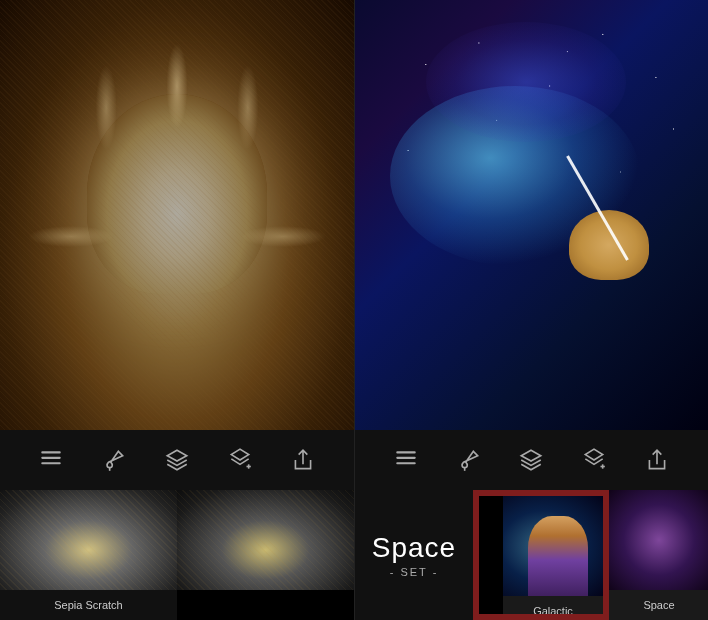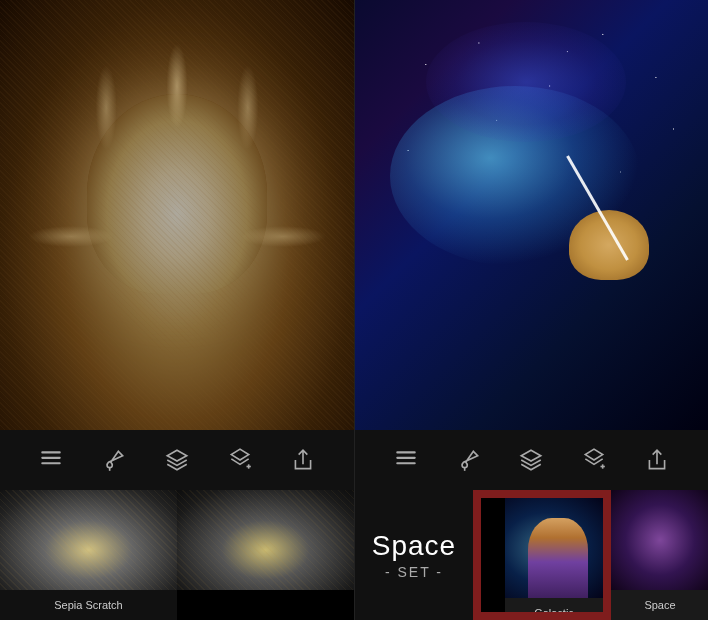--- a/index.html
+++ b/index.html
@@ -267,36 +267,36 @@
     }
 
     .space-set-label .set-name {
       font-size: 28px;
       color: #fff;
       font-weight: 300;
       letter-spacing: 1px;
     }
 
     .space-set-label .set-subtitle {
-      font-size: 14px;
+      font-size: 11px;
       color: #aaa;
       margin-top: 2px;
       letter-spacing: 2px;
     }
 
     .filter-thumb-right {
       flex: 1;
       cursor: pointer;
       overflow: hidden;
       border: none;
       position: relative;
     }
 
     .filter-thumb-right.active-thumb {
-      border: 8px solid #7f1d1d;
+      border: 6px solid #7f1d1d;
       padding-left: 24px;
     }
 
     .filter-thumb-right .thumb-img-r {
       width: 100%;
       height: 100px;
       overflow: hidden;
       position: relative;
     }
 

